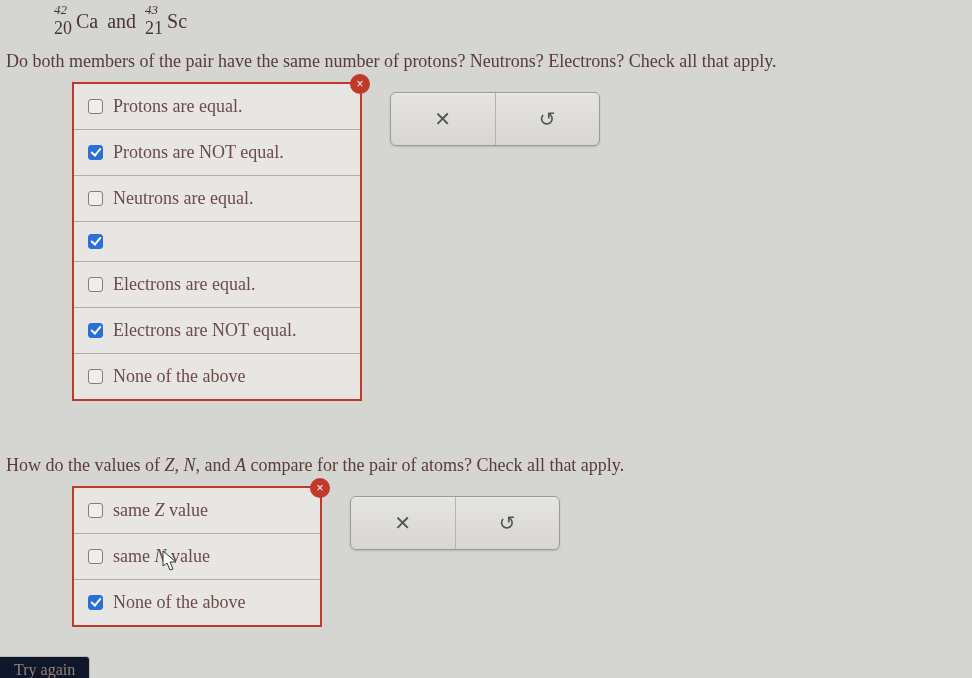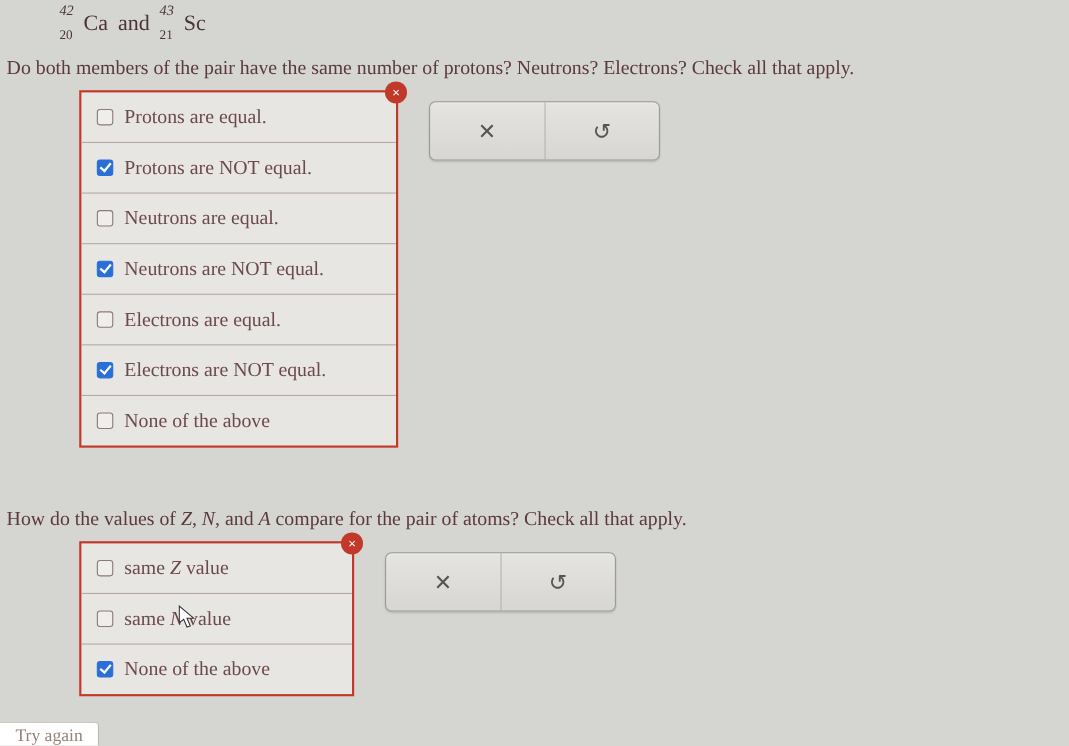--- a/index.html
+++ b/index.html
@@ -30,21 +30,21 @@
     position: absolute;
     left: 0;
     top: -8px;
     font-size: 13px;
     font-style: italic;
   }
   .nuclide .atomic {
     position: absolute;
     left: 0;
     bottom: -6px;
-    font-size: 12px;
+    font-size: 18px;
   }
   .question {
     padding: 0 10px 0 6px;
     margin-bottom: 10px;
     color: #5a3a3a;
   }
   .row {
     display: flex;
     align-items: flex-start;
     gap: 28px;
@@ -129,21 +129,21 @@
   .toolbar .btn:first-child {
     border-right: 1px solid #b5b3af;
   }
   .section2 {
     margin-top: 54px;
   }
   .try-again {
     position: absolute;
     left: 0;
     bottom: 0;
-    background: #ffffff;
+    background: #0f172a;
     border-top: 1px solid #bdb8b2;
     border-right: 1px solid #bdb8b2;
     border-radius: 0 4px 0 0;
     padding: 4px 14px 0 14px;
     color: #958178;
     font-size: 16px;
     height: 22px;
     overflow: hidden;
   }
   .cursor {
@@ -181,21 +181,20 @@
     <div class="opt-row">
       <span class="chk checked"></span>
       <span>Protons are NOT equal.</span>
     </div>
     <div class="opt-row">
       <span class="chk"></span>
       <span>Neutrons are equal.</span>
     </div>
     <div class="opt-row">
       <span class="chk checked"></span>
-      <span>Neutrons are NOT equal.</span>
     </div>
     <div class="opt-row">
       <span class="chk"></span>
       <span>Electrons are equal.</span>
     </div>
     <div class="opt-row">
       <span class="chk checked"></span>
       <span>Electrons are NOT equal.</span>
     </div>
     <div class="opt-row">

